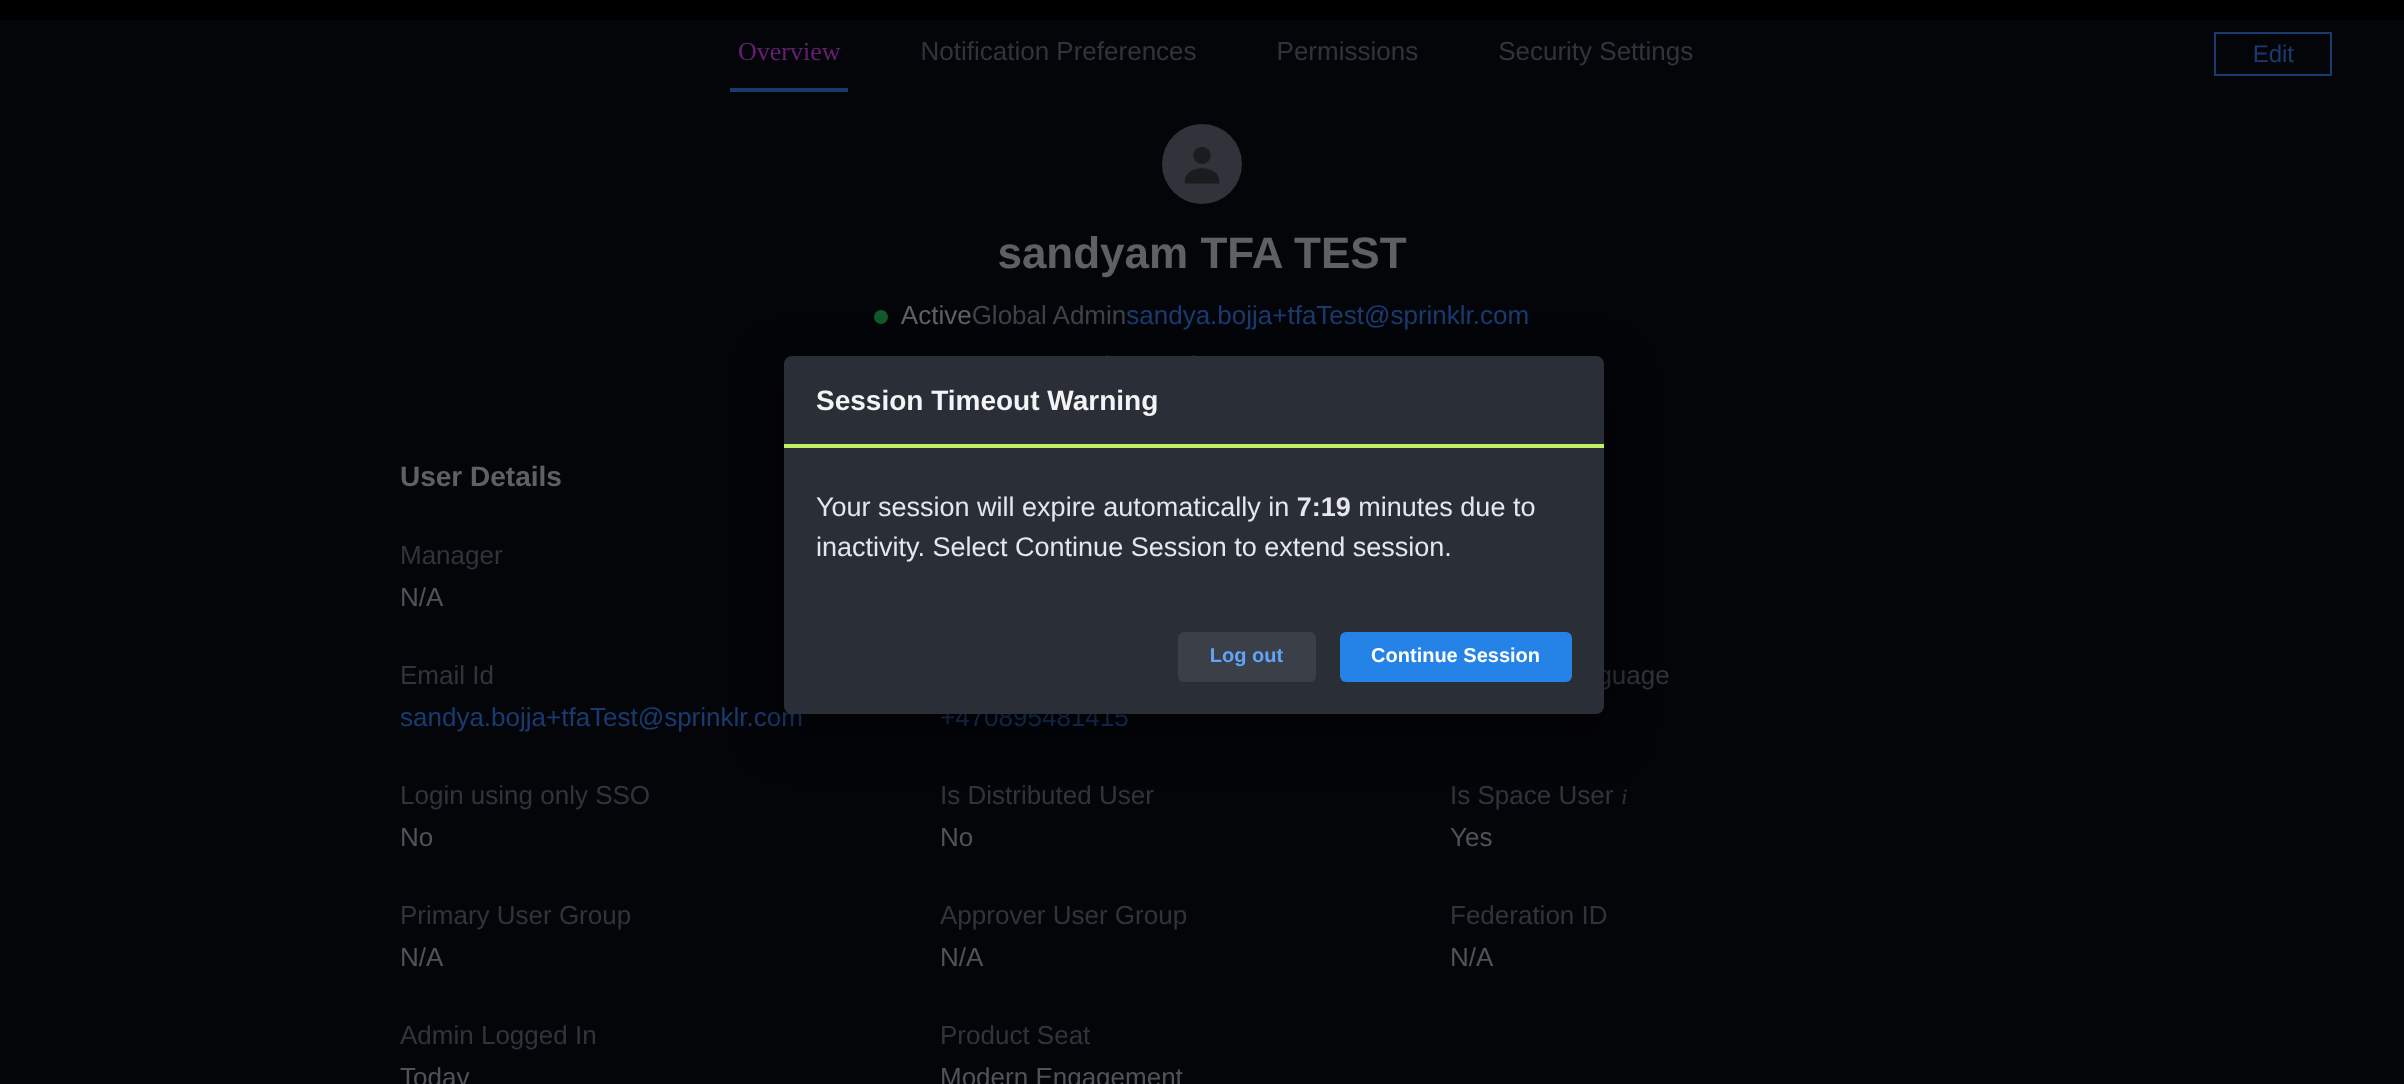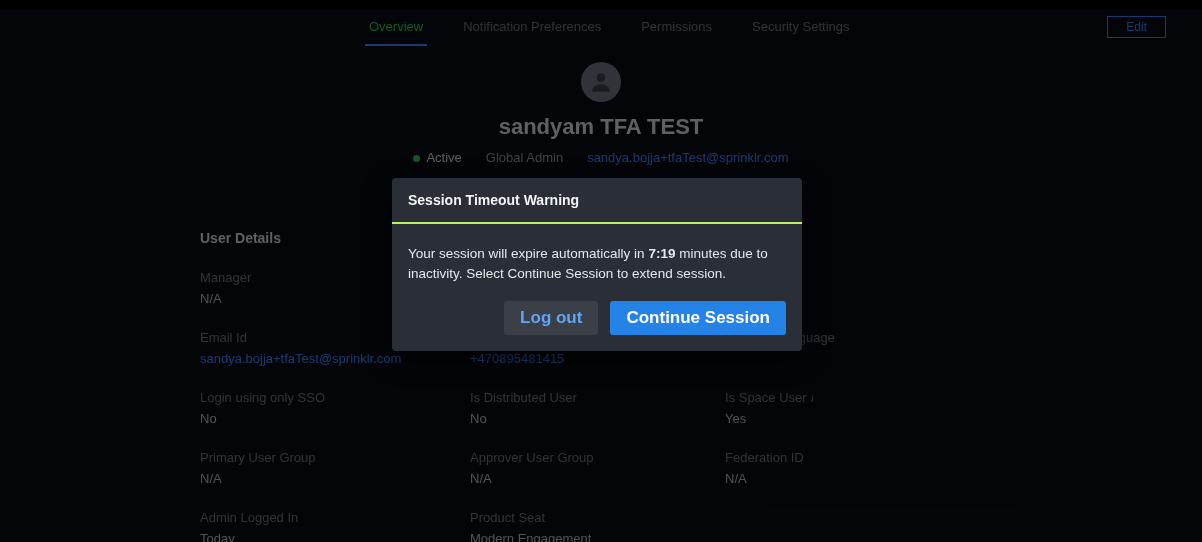--- a/index.html
+++ b/index.html
@@ -27,22 +27,23 @@
       position: absolute;
       left: 365px;
     }
     .tab {
       color: #6b7280;
       padding: 8px 4px 10px 4px;
       cursor: pointer;
       font-size: 13px;
     }
     .tab.active {
-      color: #22c55e;
+      color: #d946ef;
       border-bottom: 2px solid #3b82f6;
+      font-family: Liberation Serif, serif;
     }
     .edit-btn {
       position: absolute;
       right: 36px;
       top: 6px;
       border: 1px solid #3b82f6;
       color: #3b82f6;
       background: transparent;
       padding: 3px 18px;
       font-size: 12px;
@@ -61,21 +62,20 @@
     }
     .avatar svg { width: 26px; height: 26px; fill: #3a3f47; }
     .display-name {
       color: #d1d5db;
       font-size: 22px;
       font-weight: 600;
       margin-bottom: 10px;
     }
     .status-line {
       display: flex;
-      gap: 24px;
       justify-content: center;
       align-items: center;
       font-size: 13px;
       color: #8b92a0;
     }
     .status-dot {
       display:inline-block; width:7px; height:7px; border-radius:50%; background:#22c55e; margin-right:6px; vertical-align: middle;
     }
     .status-active { color: #d1d5db; }
     .email-link { color: #3b82f6; }
@@ -153,23 +153,24 @@
     .modal-footer {
       display:flex;
       justify-content: flex-end;
       gap: 12px;
       padding: 0 16px 16px 16px;
     }
     .btn {
       border: none;
       border-radius: 3px;
       padding: 7px 16px;
-      font-size: 17px;
+      font-size: 10px;
       font-weight: 600;
       cursor: pointer;
+      margin-top: 15px;
     }
     .btn-secondary { background: #3a3f48; color: #60a5fa; }
     .btn-primary   { background: #2583e8; color: #fff; }
   </style>
 </head>
 <body>
 
 <div class="topbar"></div>
 
 <div class="tabs-row">

